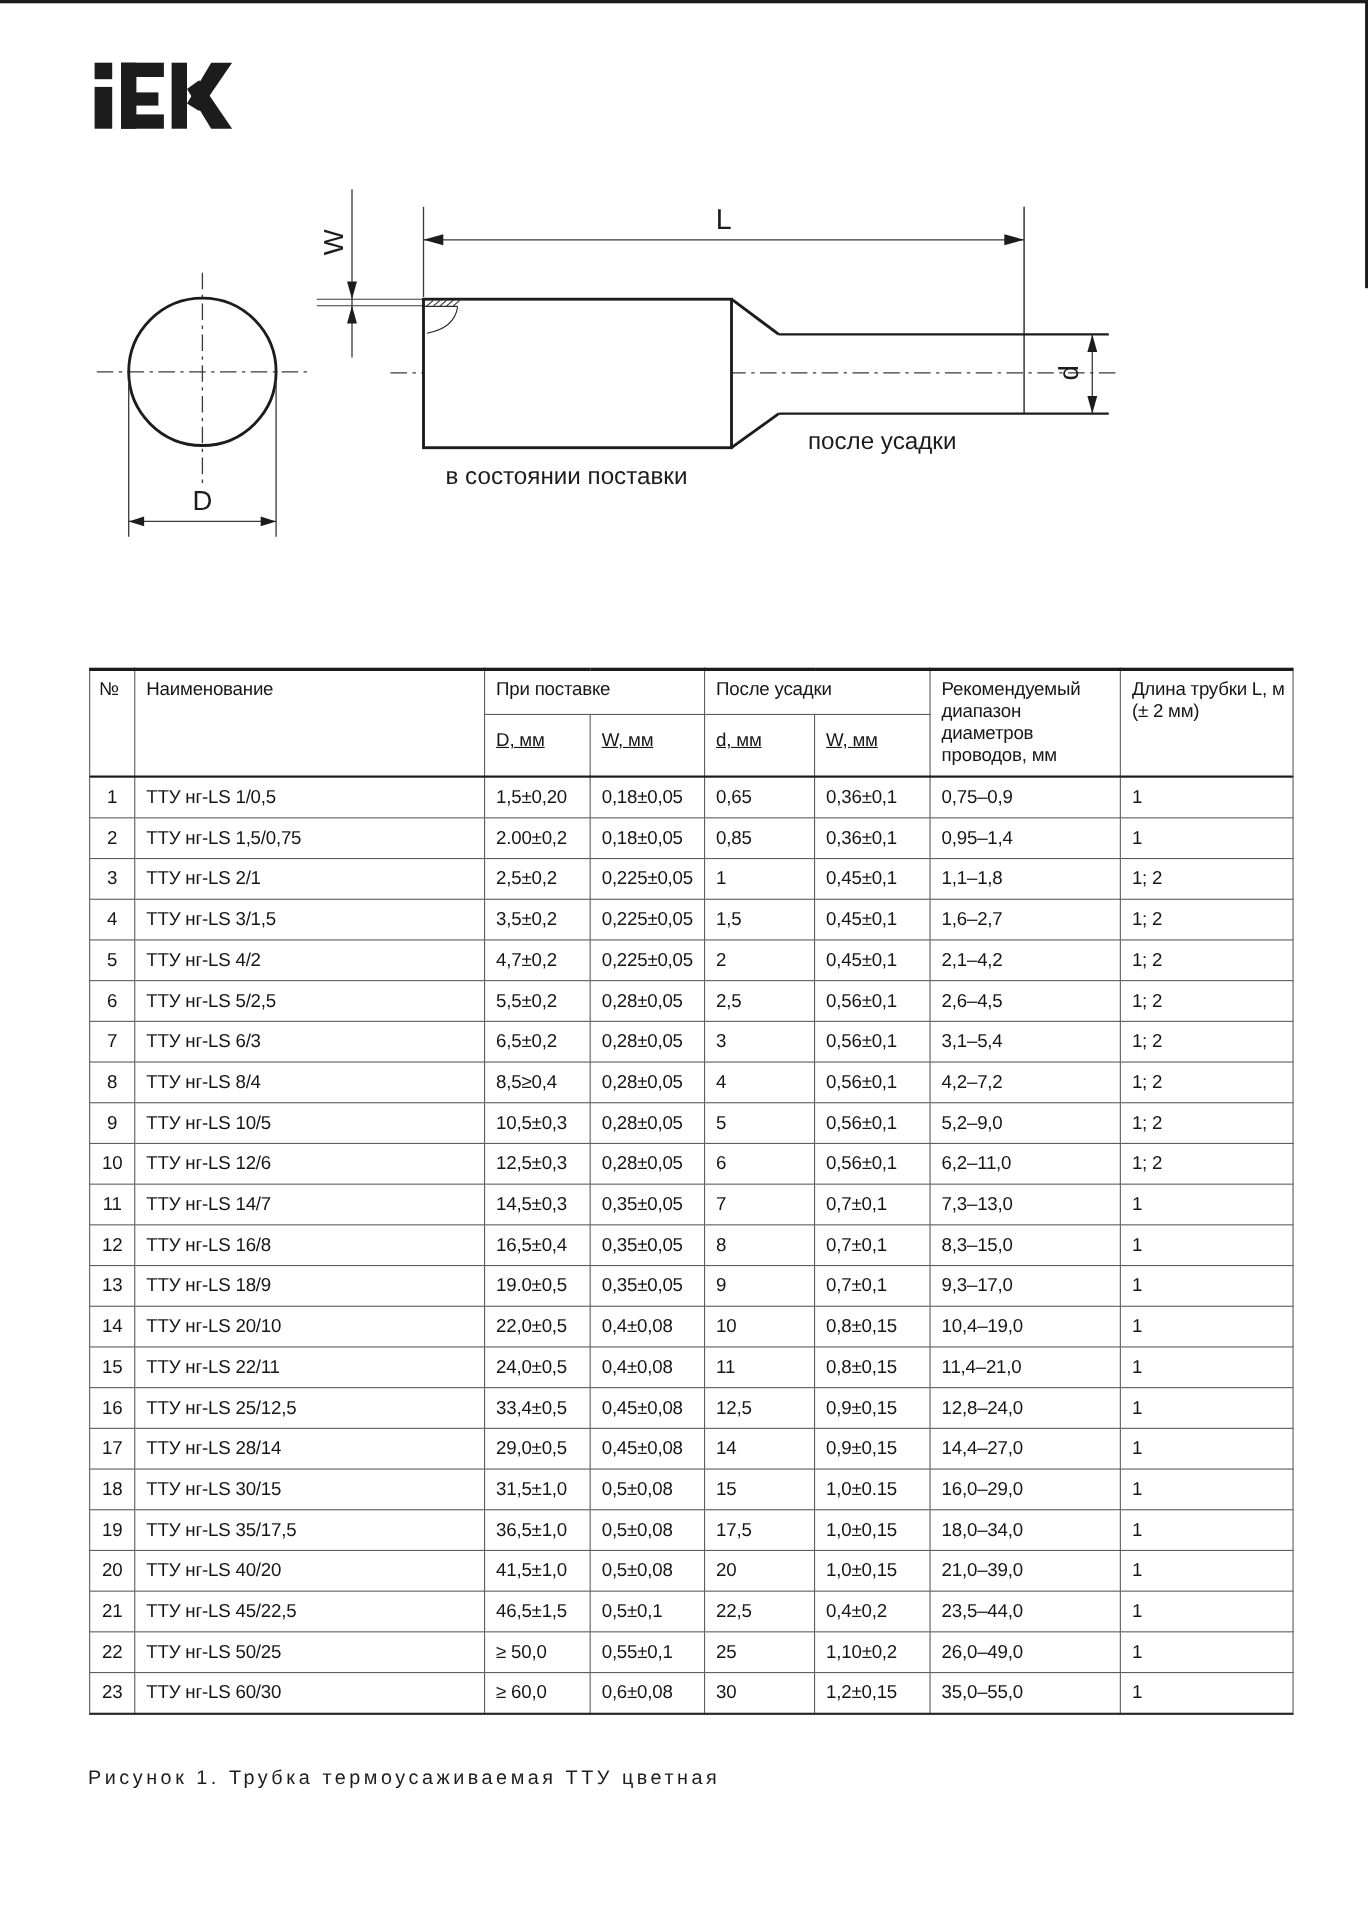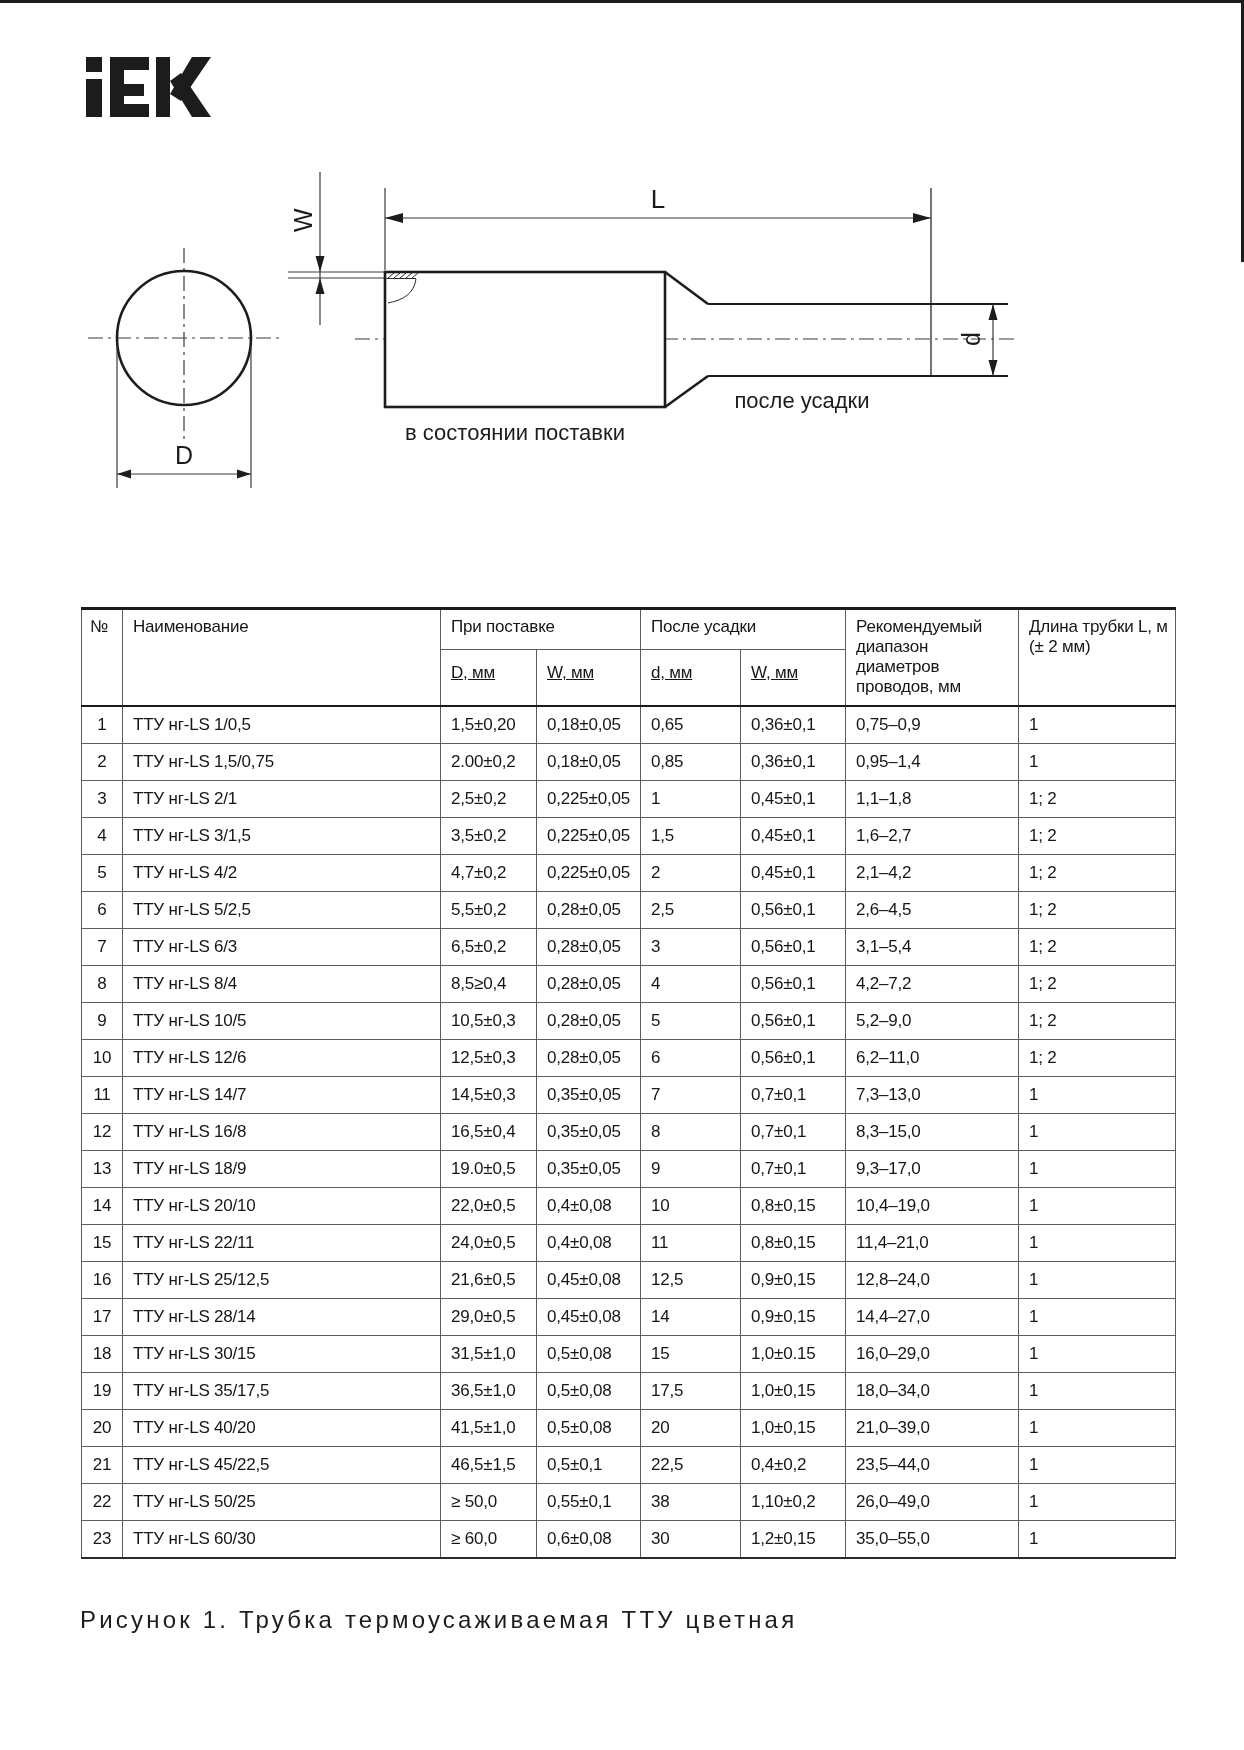--- a/index.html
+++ b/index.html
@@ -23,21 +23,21 @@
     letter-spacing:-0.2px; line-height:1.18;
   }
   table.spec th { text-align:left; vertical-align:top; padding:7px 4px 0 10px; }
   table.spec th.sub { padding-top:13px; height:42px;text-decoration:underline; }
   table.spec tr.main-hdr th { height:32px; }
   table.spec td { height:36px; vertical-align:middle; padding:0 4px 0 10px; }
   table.spec td.col-num { text-align:center; padding:0; }
 
   .caption {
     position:absolute; left:80px; top:1606px;
-    font-size:24px; letter-spacing:3.2px; color:#1c1c1c; white-space:nowrap;
+    font-size:18px; letter-spacing:3.2px; color:#1c1c1c; white-space:nowrap;
   }
 </style>
 </head>
 <body>
 
 <div class="page">
   <div class="scan-edge-top"></div>
   <div class="scan-edge-right"></div>
 
   <svg class="drawing" width="1244" height="540" viewBox="0 0 1244 540">
@@ -293,21 +293,21 @@
           <td>24,0±0,5</td>
           <td>0,4±0,08</td>
           <td>11</td>
           <td>0,8±0,15</td>
           <td>11,4–21,0</td>
           <td>1</td>
         </tr>
         <tr>
           <td class="col-num">16</td>
           <td>ТТУ нг-LS 25/12,5</td>
-          <td>21,6±0,5</td>
+          <td>33,4±0,5</td>
           <td>0,45±0,08</td>
           <td>12,5</td>
           <td>0,9±0,15</td>
           <td>12,8–24,0</td>
           <td>1</td>
         </tr>
         <tr>
           <td class="col-num">17</td>
           <td>ТТУ нг-LS 28/14</td>
           <td>29,0±0,5</td>
@@ -355,21 +355,21 @@
           <td>22,5</td>
           <td>0,4±0,2</td>
           <td>23,5–44,0</td>
           <td>1</td>
         </tr>
         <tr>
           <td class="col-num">22</td>
           <td>ТТУ нг-LS 50/25</td>
           <td>≥ 50,0</td>
           <td>0,55±0,1</td>
-          <td>38</td>
+          <td>25</td>
           <td>1,10±0,2</td>
           <td>26,0–49,0</td>
           <td>1</td>
         </tr>
         <tr>
           <td class="col-num">23</td>
           <td>ТТУ нг-LS 60/30</td>
           <td>≥ 60,0</td>
           <td>0,6±0,08</td>
           <td>30</td>

